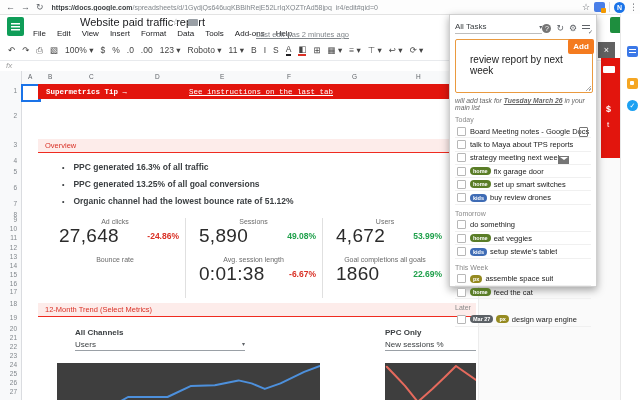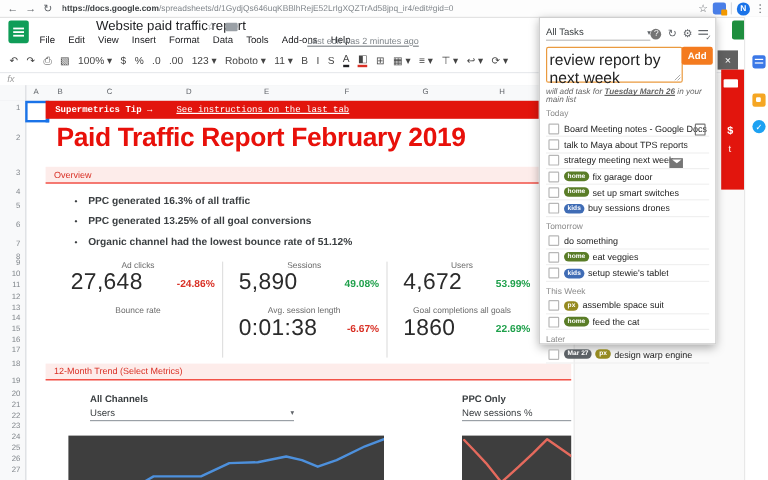--- a/index.html
+++ b/index.html
@@ -41,21 +41,21 @@
   #colheads{left:0;top:71px;width:478px;height:13px;background:#f8f9fa;border-bottom:1px solid #dadce0;}
   .colhead{position:absolute;top:2px;font-size:6.5px;color:#5f6368;}
   #gutter{left:0;top:84px;width:21px;height:316px;background:#f8f9fa;border-right:1px solid #dadce0;}
   .rownum{position:absolute;right:4px;font-size:6.5px;color:#80868b;}
   #corner{left:0;top:71px;width:21px;height:13px;background:#f8f9fa;border-right:1px solid #dadce0;border-bottom:1px solid #dadce0;}
   #sel-cell{left:21px;top:84px;width:16px;height:14px;border:2px solid #1a73e8;background:transparent;}
   #sel-cell::after{content:"";position:absolute;right:-2px;bottom:-2px;width:3px;height:3px;background:#1a73e8;}
   
   #banner{left:38px;top:84px;width:438px;height:15px;background:#e2150d;color:#fff;display:flex;align-items:center;font-family:Liberation Mono, monospace;}
   #banner-tip{font-size:7.5px;font-weight:bold;margin-left:8px;}
-  #banner-link{font-size:7.5px;text-decoration:underline;margin-left:20px;color:#fff;}
+  #banner-link{font-size:7.5px;text-decoration:underline;margin-left:62px;color:#fff;}
   #report-title{left:47px;top:102px;font-size:22px;font-weight:bold;color:#e8100a;letter-spacing:-.3px;white-space:nowrap;}
   .section-band{left:38px;width:438px;height:13px;background:#fdecea;border-bottom:1.5px solid #ef2b20;
                 color:#d93025;font-size:7.5px;display:flex;align-items:center;}
   .section-band span{margin-left:7px;}
   #overview-band{top:139px;}
   #trend-band{top:303px;}
   .bullet{position:absolute;left:62px;font-size:8.5px;font-weight:bold;color:#3c4043;}
   .bullet::before{content:"•";margin-right:9px;font-size:7px;color:#3c4043;}
   
   .mcell{position:absolute;height:38px;}
@@ -102,21 +102,21 @@
   #help-icon{width:9px;height:9px;border-radius:50%;background:#757575;color:#fff;font-size:7px;
              display:flex;align-items:center;justify-content:center;}
   .hglyph{font-size:9px;}
   #list-check-icon{position:relative;width:9px;height:9px;}
   #list-check-icon::before{content:"";position:absolute;left:0;top:1px;width:8px;height:6px;
       background:linear-gradient(#5f6368,#5f6368) 0 0/8px 1px no-repeat,
                  linear-gradient(#5f6368,#5f6368) 0 3px/8px 1px no-repeat,
                  linear-gradient(#5f6368,#5f6368) 0 6px/5px 1px no-repeat;}
   #list-check-icon::after{content:"✓";position:absolute;right:-2px;bottom:-2px;font-size:6px;color:#5f6368;}
   #task-input{margin-top:3px;width:108px;height:24px;border:1.5px solid #ea9a3f;border-radius:2px;
-              font-size:13px;color:#222;padding:2px;position:relative;}
+              font-size:10px;color:#222;padding:14px;position:relative;}
   #task-input .resize{position:absolute;right:1px;bottom:1px;width:5px;height:5px;
       background:linear-gradient(135deg,transparent 45%,#aaa 45%,#aaa 55%,transparent 55%,transparent 70%,#aaa 70%,#aaa 80%,transparent 80%);}
   #add-btn{position:absolute;right:2px;top:24px;width:26px;height:15px;background:#f47b1f;border-radius:2px;
            color:#fff;font-size:8px;font-weight:bold;display:flex;align-items:center;justify-content:center;}
   #add-note{margin-top:4px;font-size:6.8px;font-style:italic;color:#666;}
   #add-note b{text-decoration:underline;}
   .tsection{margin-top:5px;}
   .tsection-title{font-size:7px;color:#8a8a8a;height:9px;}
   .task-row{display:flex;align-items:center;height:12.3px;border-bottom:1px solid #f0f0f0;position:relative;}
   .task-check{width:7px;height:7px;border:1px solid #b7b7b7;border-radius:1px;margin:0 4px 0 2px;flex:none;background:#fff;}
@@ -231,21 +231,20 @@
       <span class="rownum" style="top: 286px;">25</span>
       <span class="rownum" style="top: 295px;">26</span>
       <span class="rownum" style="top: 304px;">27</span>
     </div>
   <div id="sel-cell" class="abs"></div>
 
   <div id="banner" class="abs">
     <span id="banner-tip">Supermetrics Tip  →</span>
     <span id="banner-link">See instructions on the last tab</span>
   </div>
-  <div id="report-title" class="abs">Paid Traffic Report February 2019</div>
   <div id="overview-band" class="section-band abs">
     <span>Overview</span>
   </div>
   <div id="bullets">
       <div class="bullet" style="top: 162px;">PPC generated 16.3% of all traffic</div>
       <div class="bullet" style="top: 179px;">PPC generated 13.25% of all goal conversions</div>
       <div class="bullet" style="top: 196px;">Organic channel had the lowest bounce rate of 51.12%</div>
     </div>
   <div id="metrics">
       <div class="mcell abs" style="left: 45px; width: 140px; top: 218px;">
@@ -371,21 +370,21 @@
             <span class="task-label">fix garage door</span>
           </div>
           <div class="task-row">
             <span class="task-check"></span>
             <span class="task-badge" style="background: rgb(90, 125, 39);">home</span>
             <span class="task-label">set up smart switches</span>
           </div>
           <div class="task-row">
             <span class="task-check"></span>
             <span class="task-badge" style="background: rgb(63, 108, 181);">kids</span>
-            <span class="task-label">buy sessions drones</span>
+            <span class="task-label">buy review drones</span>
           </div>
         </div>
         <div class="tsection">
           <div class="tsection-title">Tomorrow</div>
           <div class="task-row">
             <span class="task-check"></span>
             <span class="task-label">do something</span>
           </div>
           <div class="task-row">
             <span class="task-check"></span>

